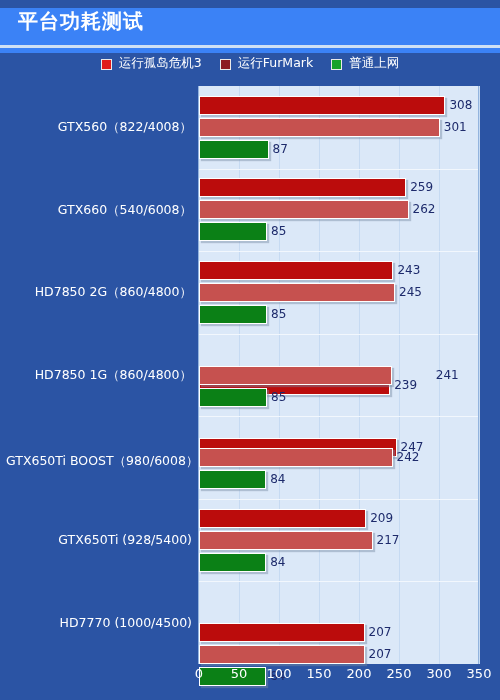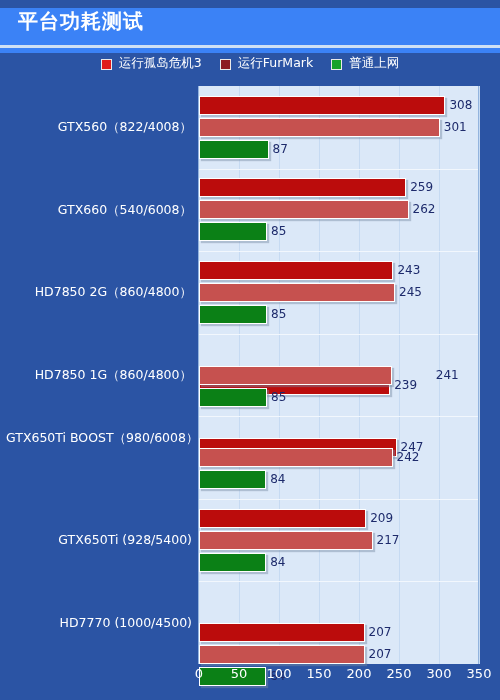--- a/index.html
+++ b/index.html
@@ -222,21 +222,21 @@
         <span class="legend-swatch" style="background: rgb(23, 162, 42);"></span>
         <span class="legend-label">普通上网</span>
       </div>
     </div>
 
   <div id="cat-labels">
       <div class="cat-label" style="top: 33.2857px;">GTX560（822/4008）</div>
       <div class="cat-label" style="top: 115.857px;">GTX660（540/6008）</div>
       <div class="cat-label" style="top: 198.429px;">HD7850 2G（860/4800）</div>
       <div class="cat-label" style="top: 281px;">HD7850 1G（860/4800）</div>
-      <div class="cat-label" style="top: 344px;">GTX650Ti BOOST（980/6008）</div>
+      <div class="cat-label" style="top: 367px;">GTX650Ti BOOST（980/6008）</div>
       <div class="cat-label" style="top: 446.143px;">GTX650Ti (928/5400)</div>
       <div class="cat-label" style="top: 528.714px;">HD7770 (1000/4500)</div>
     </div>
 
   <div id="plot-area">
     <div id="gridlines">
         <div class="vgrid" style="left: 40px;"></div>
         <div class="vgrid" style="left: 80px;"></div>
         <div class="vgrid" style="left: 120px;"></div>
         <div class="vgrid" style="left: 160px;"></div>

